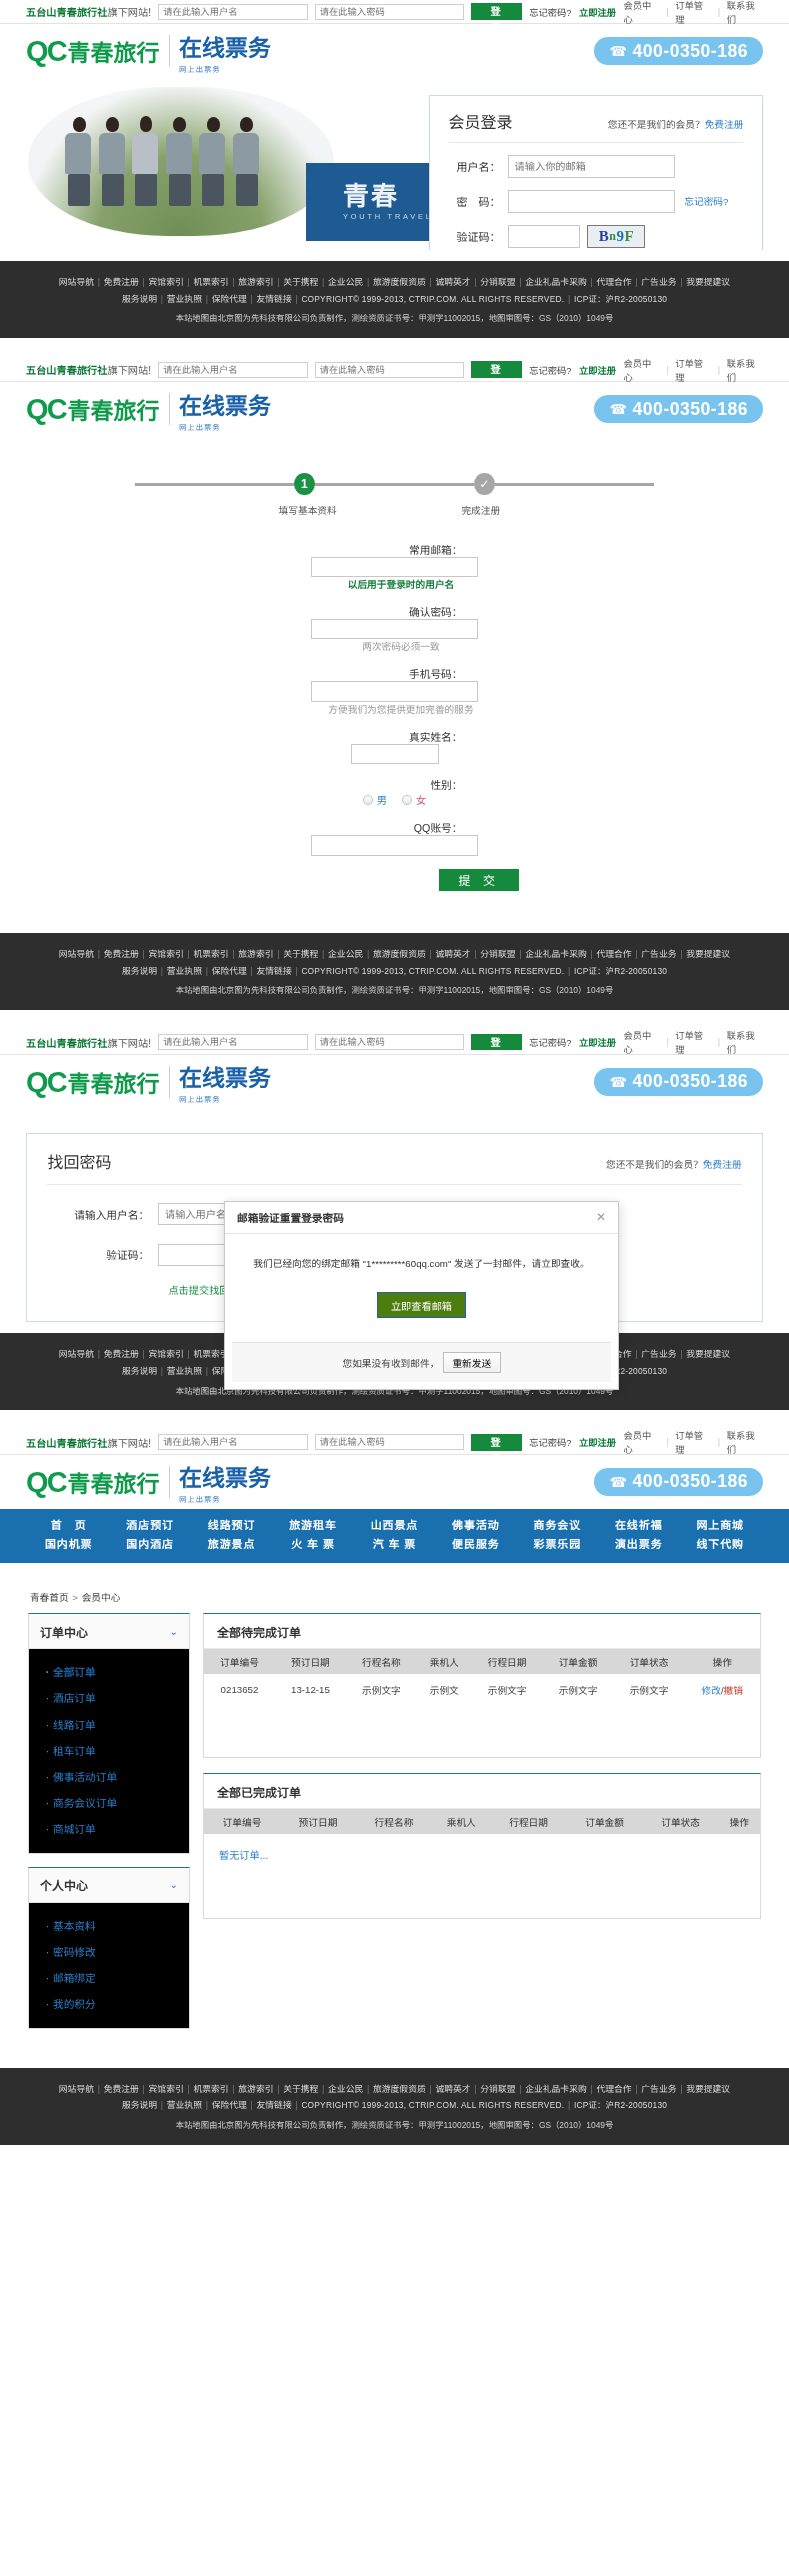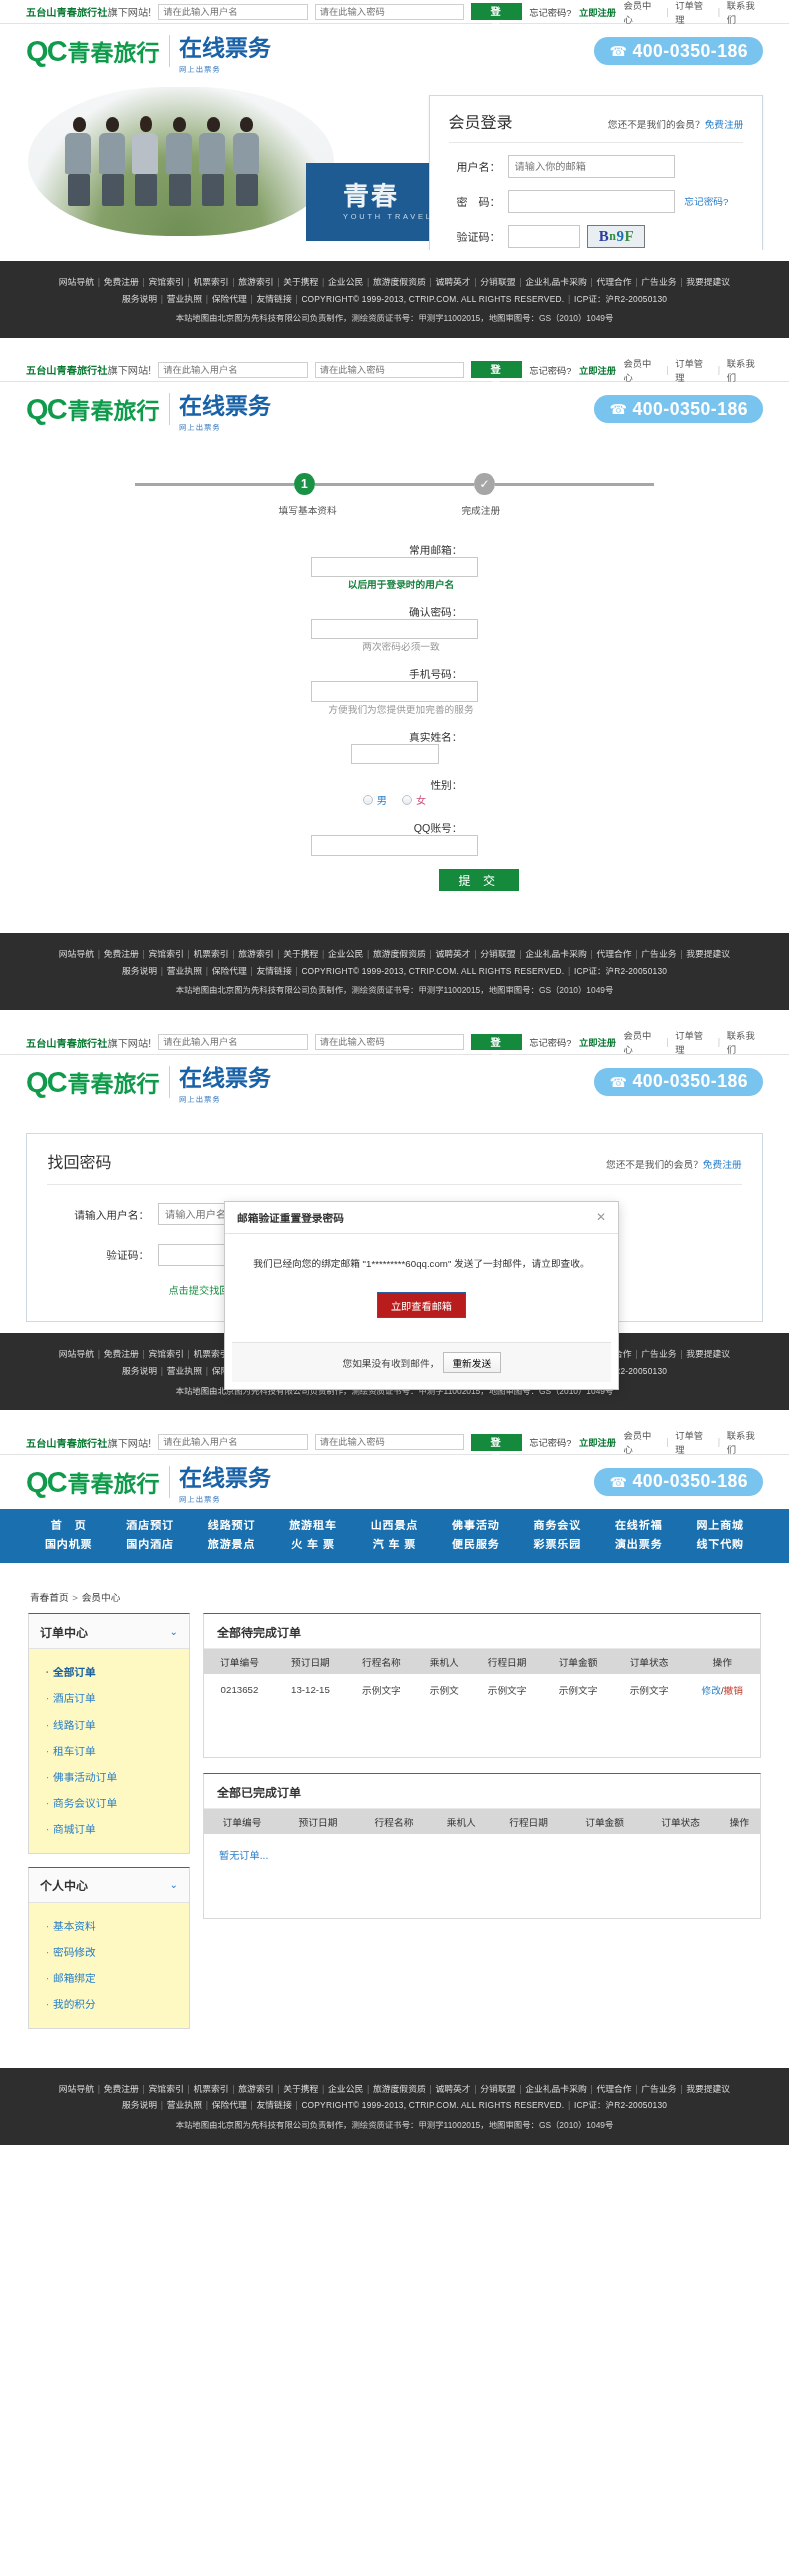--- a/index.html
+++ b/index.html
@@ -162,37 +162,37 @@
 
   .modal {
     position: absolute; left: 197px; top: 67px; width: 395px; background: #fff;
     border: 0.9px solid #c9c9c9; box-shadow: 0 2.8px 11px rgba(0,0,0,.18);
   }
   .md-head { display: flex; align-items: center; padding: 8.4px 12px; border-bottom: 0.9px solid #e3e3e3; }
   .md-title { font-size: 10.7px; font-weight: bold; color: #333; }
   .md-close { margin-left: auto; color: #999; font-size: 12px; cursor: pointer; line-height: 1; }
   .md-body { padding: 22px 16.7px 7.4px; text-align: center; }
   .md-msg { font-size: 9.7px; color: #333; line-height: 1.6; }
-  .md-btn { margin: 20.4px auto 16.7px; display: block; background: #b91c1c; border: 0.9px solid #2360a6; color: #fff; font-size: 10.2px; padding: 4.6px 13px; font-family: inherit; cursor: pointer; }
+  .md-btn { margin: 20.4px auto 16.7px; display: block; background: #4d7c0f; border: 0.9px solid #2360a6; color: #fff; font-size: 10.2px; padding: 4.6px 13px; font-family: inherit; cursor: pointer; }
   .md-foot { background: #f7f7f7; border-top: 0.9px solid #e3e3e3; padding: 8.4px; text-align: center; font-size: 9.7px; color: #444; margin: 0 7.4px 7.4px; }
   .md-resend { border: 0.9px solid #bdbdbd; background: linear-gradient(#fff,#f0f0f0); padding: 2.8px 8.4px; font-size: 9.7px; font-family: inherit; cursor: pointer; margin-left: 3.7px; }
 
   
   .bluenav { background: #1a6fae; padding: 7.4px 0 9.3px; }
   .bluenav-in { width: 733px; margin: 0 auto; display: flex; }
   .bn-col { flex: 1; text-align: center; color: #fff; }
   .bn-col div { font-size: 11px; font-weight: bold; line-height: 18.6px; letter-spacing: 0.9px; white-space: nowrap; }
 
   
   .mc { width: 733px; margin: 0 auto; padding: 22px 0 15px; }
   .crumb { font-size: 9.7px; color: #444; padding: 5.6px 1.9px 9.3px; }
   .crumb .ar { margin: 0 3.7px; color: #888; }
   .mc-body { display: flex; gap: 13px; align-items: flex-start; }
   .mc-side { width: 162px; }
-  .side-box { border: 0.9px solid #d9d9d9; border-top: 1.9px solid #1a6fae; background: #fef9c3; margin-bottom: 13px; }
+  .side-box { border: 0.9px solid #d9d9d9; border-top: 1.9px solid #1a6fae; background: #000000; margin-bottom: 13px; }
   .side-head { display: flex; align-items: center; padding: 8.4px 11px; border-bottom: 0.9px solid #e2e2e2; background: #fafafa; }
   .side-head .t { font-size: 12px; font-weight: bold; color: #333; }
   .side-head .chev { margin-left: auto; color: #2a7fc9; font-size: 10.2px; }
   .side-list { padding: 9.3px 0 11px; }
   .side-list li { list-style: none; font-size: 10.7px; padding: 5.6px 0 5.6px 16.7px; color: #2a7fc9; }
   .side-list li.on { font-weight: bold; color: #1a5f9e; }
   .side-list li .d { color: #888; margin-right: 3.7px; }
 
   .mc-main { flex: 1; }
   .ord-box { border: 0.9px solid #d9d9d9; border-top: 1.9px solid #1a6fae; background: #fff; margin-bottom: 15px; }

